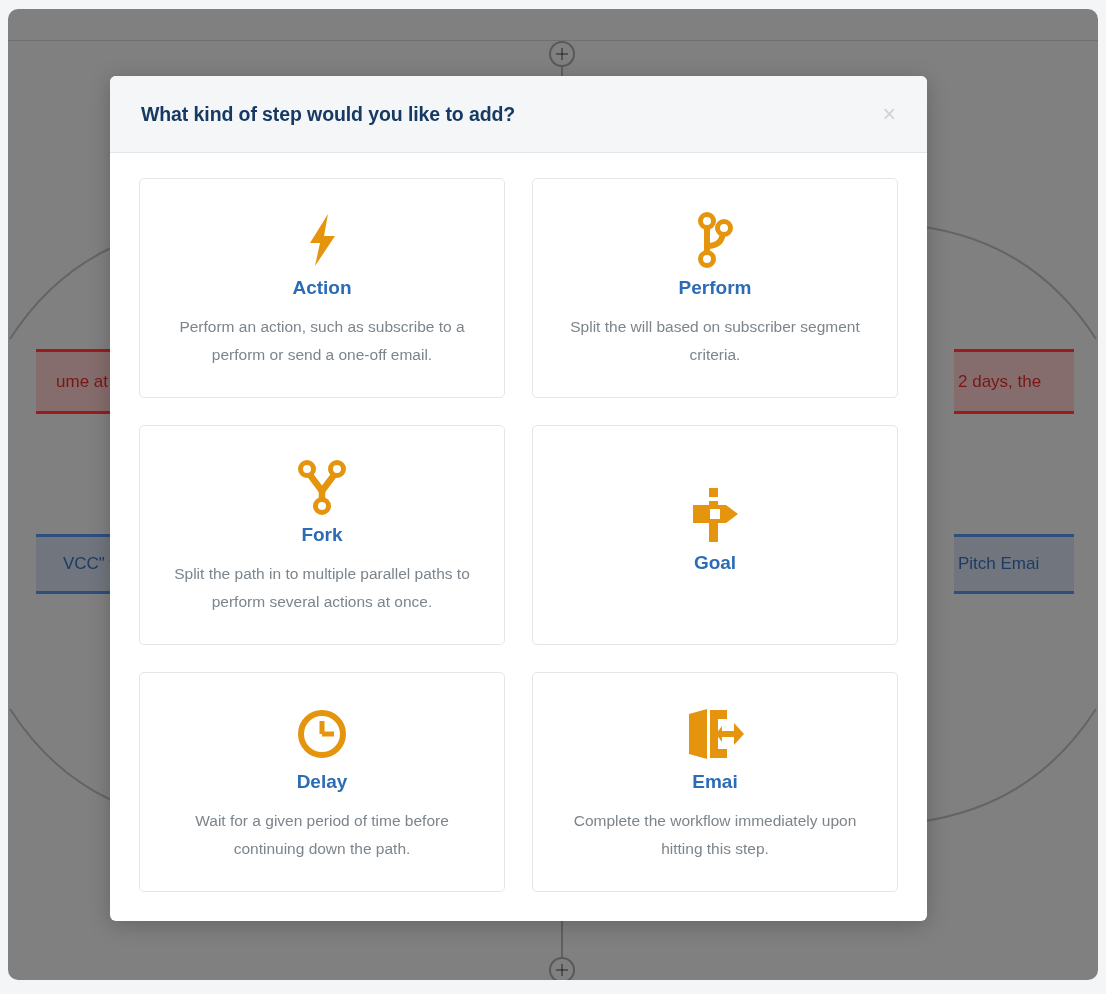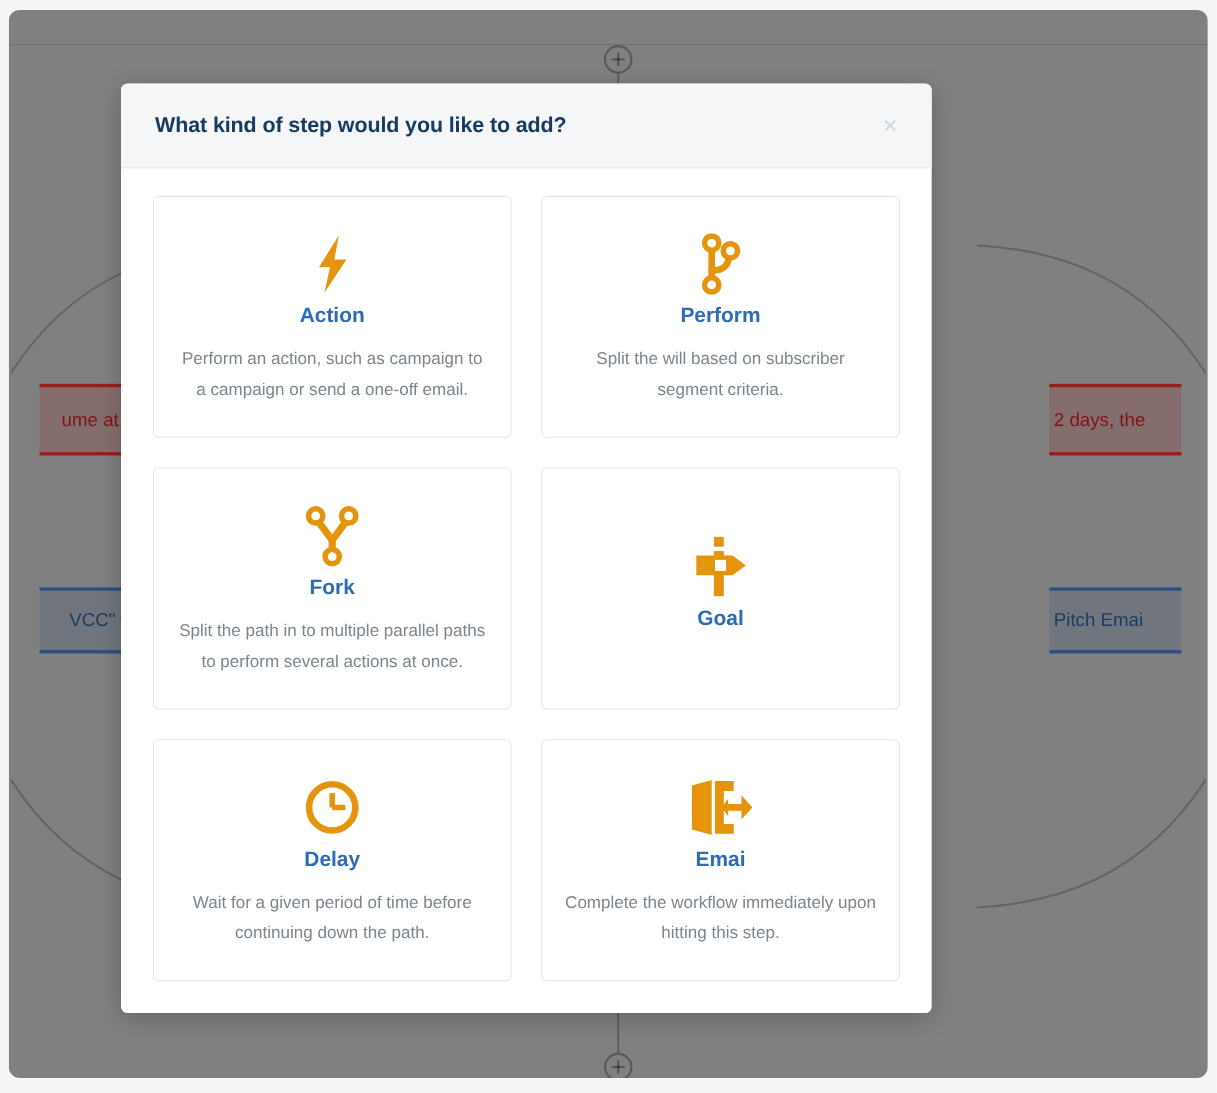--- a/index.html
+++ b/index.html
@@ -116,21 +116,21 @@
     position: absolute;
     inset: 0;
     pointer-events: none;
   }
 
   
   #modal {
     position: absolute;
     left: 110px;
     top: 76px;
-    width: 737px;
+    width: 817px;
     height: 845px;
     background: #ffffff;
     border-radius: 6px;
     box-shadow: 0 4px 22px rgba(0,0,0,0.22);
     display: flex;
     flex-direction: column;
     overflow: hidden;
   }
 
   #modal-header {
@@ -256,21 +256,21 @@
 
     <div id="modal-body">
 
       <div class="step-card">
         <div class="step-icon">
           <svg width="42" height="56" viewBox="0 0 42 56">
             <path d="M27 2 L9 31 L19 31 L14 54 L34 24 L23 24 Z" fill="#E5940D"></path>
           </svg>
         </div>
         <div class="step-title">Action</div>
-        <div class="step-desc">Perform an action, such as campaign to a campaign or send a one-off email.</div>
+        <div class="step-desc">Perform an action, such as subscribe to a perform or send a one-off email.</div>
       </div>
 
       <div class="step-card">
         <div class="step-icon">
           <svg width="44" height="56" viewBox="0 0 44 56">
             <g stroke="#E5940D" stroke-width="6" fill="none" stroke-linecap="round">
               <line x1="14" y1="10" x2="14" y2="46"></line>
               <path d="M14 34 C 26 34 30 28 30 18"></path>
             </g>
             <circle cx="14" cy="9" r="6.5" fill="#fff" stroke="#E5940D" stroke-width="5"></circle>

